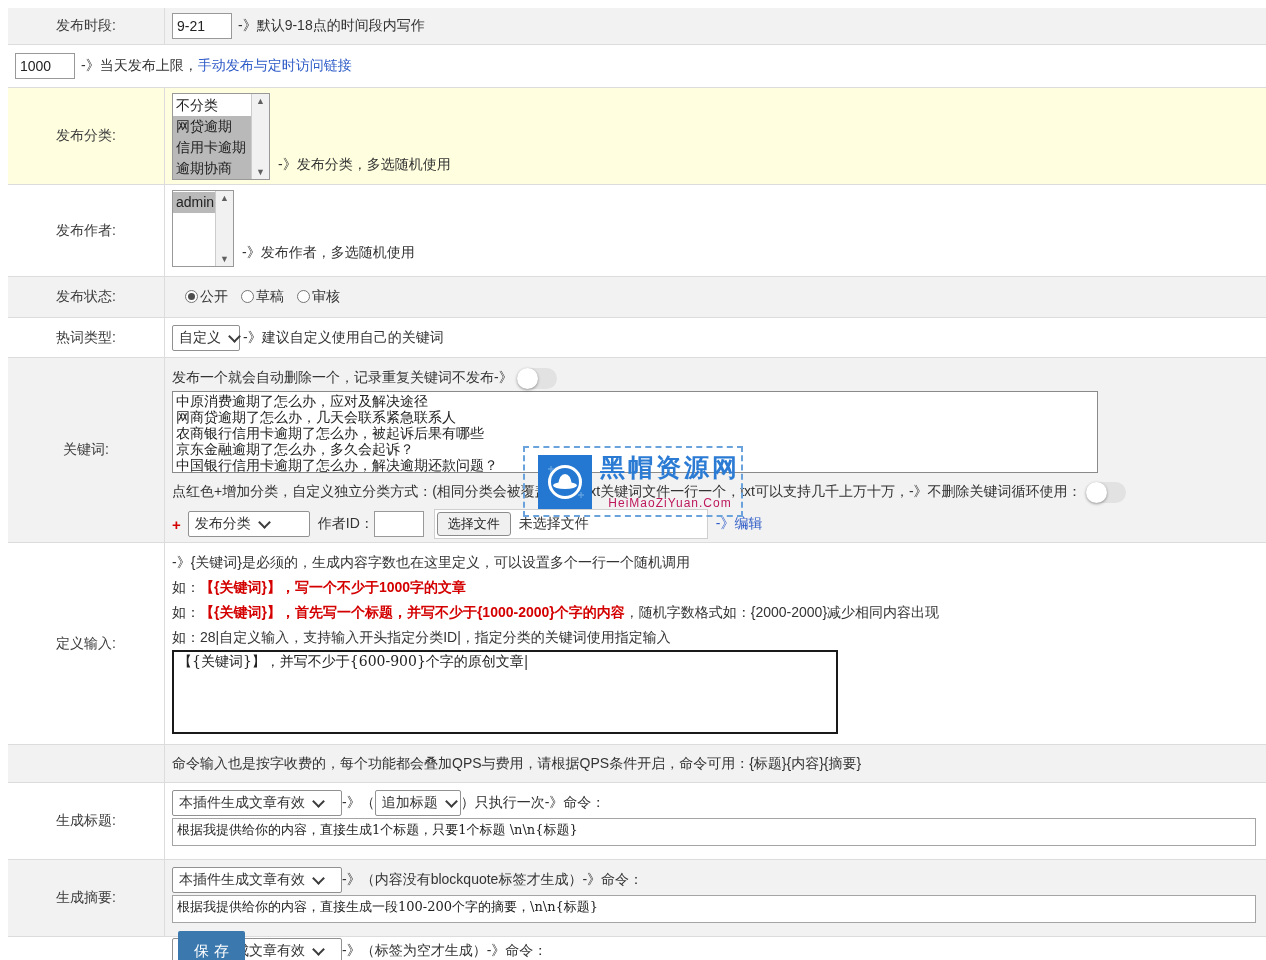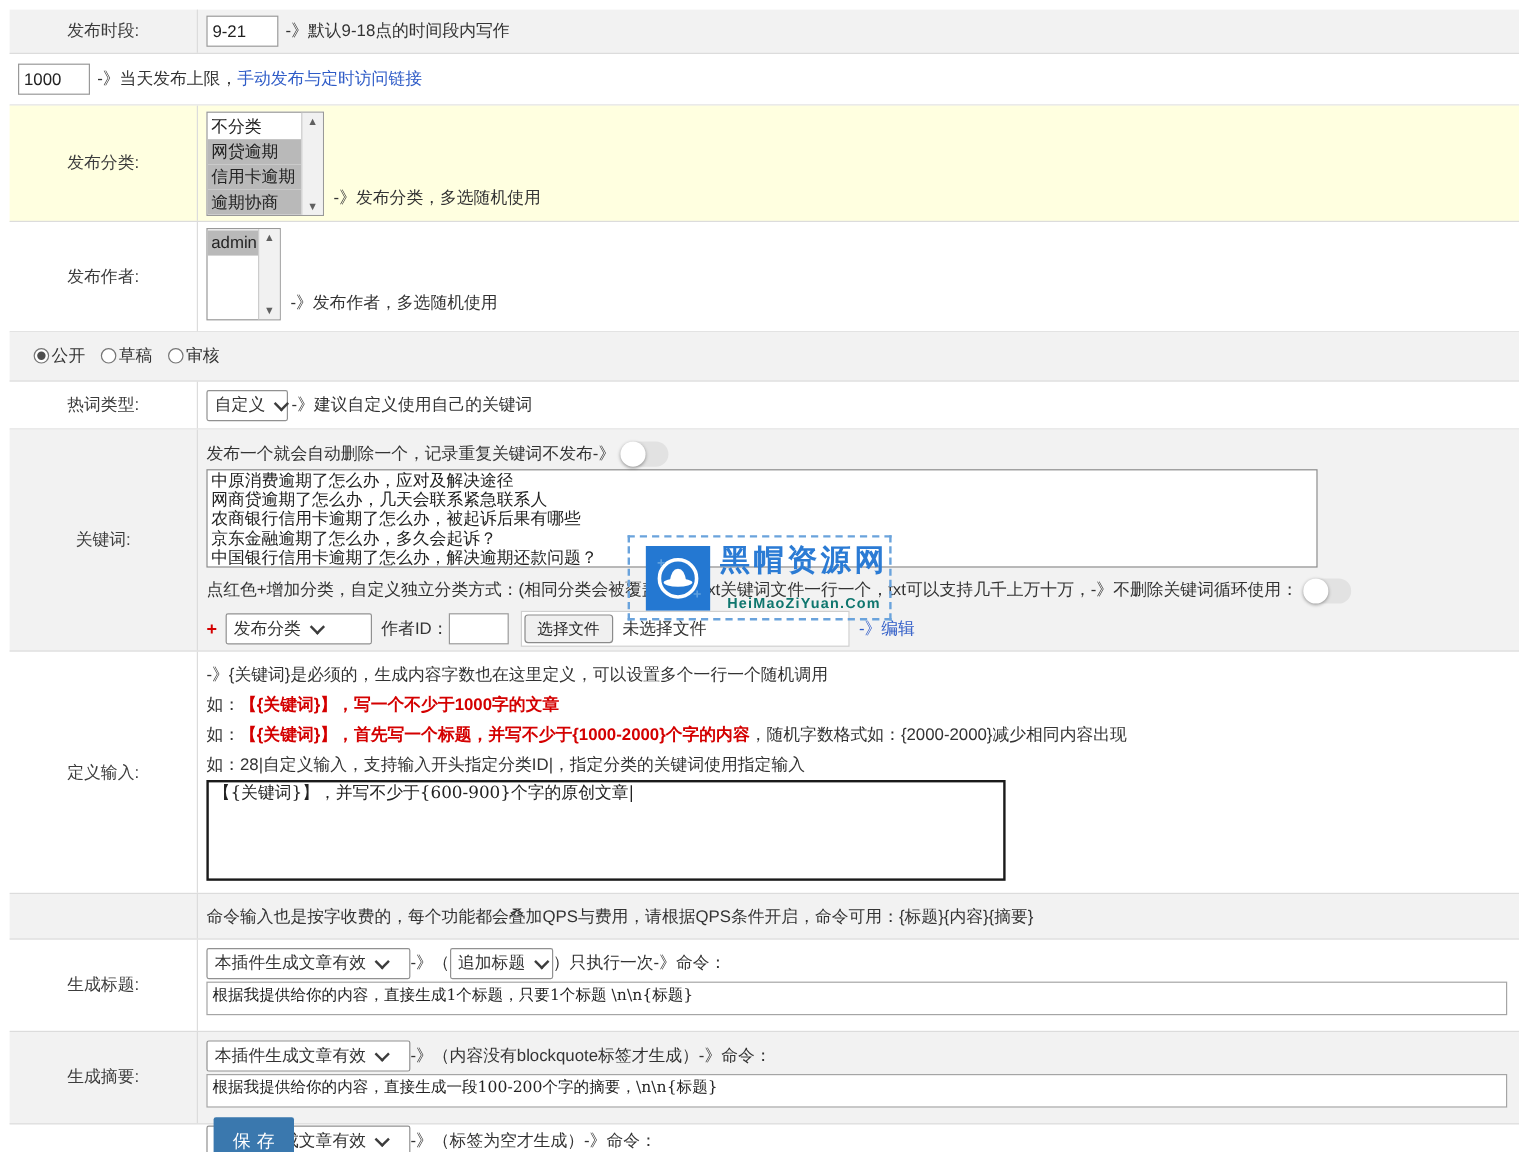--- a/index.html
+++ b/index.html
@@ -52,21 +52,21 @@
   .filebtn{height:24px;margin-left:2px;border:1px solid #8b8b8b;border-radius:3px;background:#f0f0f0;
            font-size:13px;font-family:inherit;padding:0 10px;color:#222;flex:none}
   .filestat{margin-left:8px;color:#333;white-space:nowrap}
   .l25{line-height:25px;margin:0;white-space:nowrap}
   .kline{white-space:nowrap}
   .watermark{position:absolute;left:523px;top:446px;width:216px;height:67px;border:2px dashed #6aa3dc;
              display:flex;align-items:center;z-index:6;pointer-events:none}
   .wm-logo{width:54px;height:54px;flex:none;margin-left:13px}
   .wm-text{margin-left:8px;text-align:center;min-width:0}
   .wm-title{font-size:25px;font-weight:bold;color:#2b7bd4;letter-spacing:3px;line-height:26px;white-space:nowrap}
-  .wm-domain{font-size:12px;color:#0f766e;letter-spacing:1px;font-weight:bold;margin-top:16px;white-space:nowrap}
+  .wm-domain{font-size:12px;color:#be185d;letter-spacing:1px;font-weight:normal;margin-top:16px;white-space:nowrap}
   .save{position:absolute;left:178px;top:931px;width:67px;height:40px;background:#3a78ae;color:#fff;
         border:none;border-radius:2px;font-size:15px;font-family:inherit;letter-spacing:5px;
         text-align:center;padding:0 0 0 5px;z-index:10;cursor:pointer}
 </style>
 </head>
 <body>
 
 <div class="page">
 
   <div class="row gray" style="height:37px">
@@ -114,20 +114,21 @@
         <div class="msb">
           <span>▲</span>
           <span>▼</span>
         </div>
       </div>
       <span class="note" style="align-self:flex-end;margin:0 0 14px 8px">-》发布作者，多选随机使用</span>
     </div>
   </div>
 
   <div class="row gray" style="height:41px">
+    <div class="rl">发布状态:</div>
     <div class="rc vc" style="padding-left:20px">
       <label class="rlab">
         <span class="radio on"></span><span>公开</span>
       </label>
       <label class="rlab">
         <span class="radio"></span><span>草稿</span>
       </label>
       <label class="rlab">
         <span class="radio"></span><span>审核</span>
       </label>

